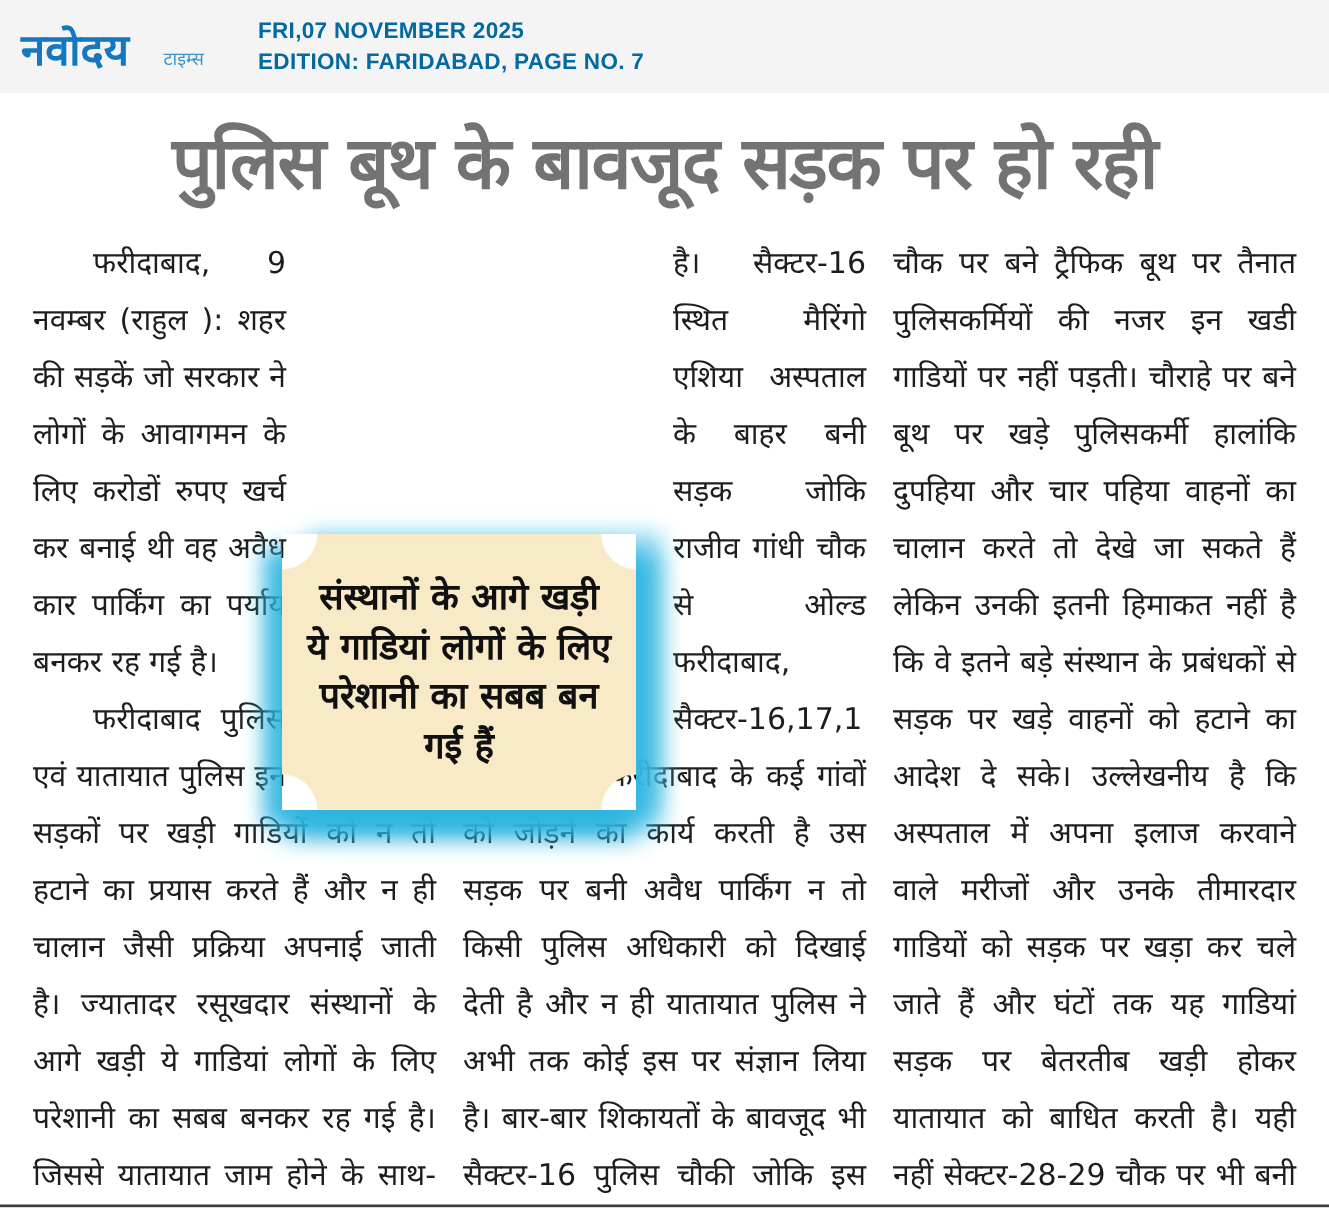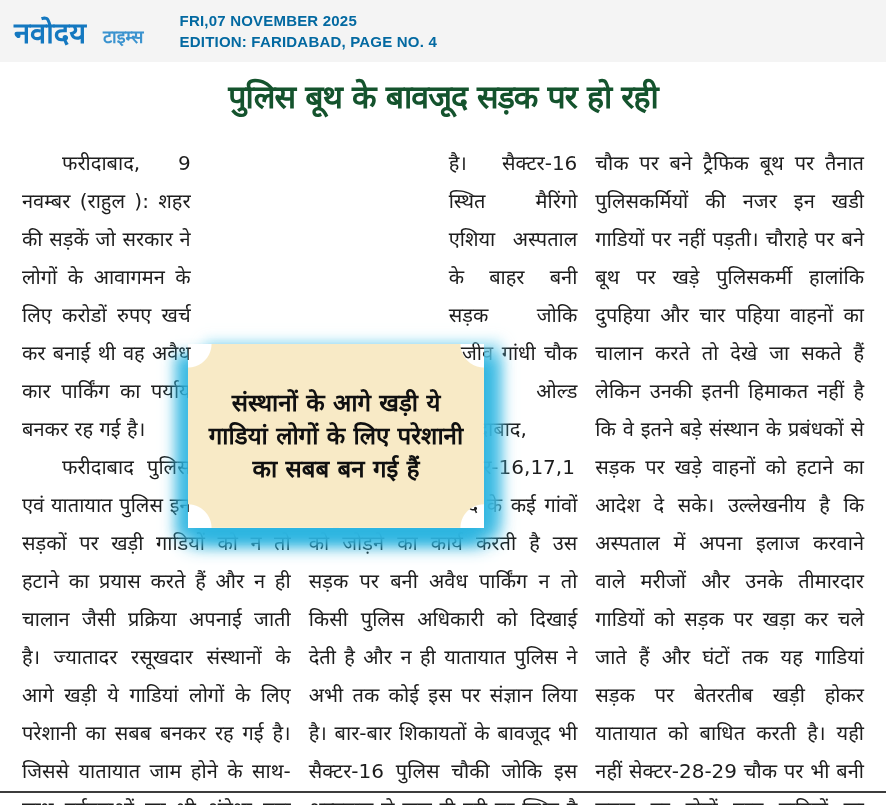--- a/index.html
+++ b/index.html
@@ -8,60 +8,61 @@
     position:relative; width:886px; height:805px; margin:0 auto;
     background:#ffffff; overflow:hidden;
     font-family:"DejaVu Sans", sans-serif; color:#1b1b1b;
   }
 
   
   .masthead {
     height:62px; background:#f4f4f4;
     display:flex; align-items:center; padding-left:14px;
   }
-  .logo { display:flex; align-items:baseline; white-space:nowrap; }
+  .logo { display:flex; align-items:baseline; white-space:nowrap;gap:16px; }
   .logo-main {
     color:#1478c0; font-weight:700; font-size:29px; letter-spacing:0;
   }
   .logo-sub {
-    color:#3b93cf; font-weight:700; font-size:18px; margin-left:17px;
+    color:#3b93cf; font-weight:400; font-size:12px; margin-left:7px;
   }
   .dateline {
     margin-left:36px;
     font-family:"Liberation Sans", sans-serif;
     font-weight:700; font-size:15px; line-height:21px; color:#0369a1;
     letter-spacing:.2px;
   }
 
   
   .article { position:relative; height:743px; background:#fff; }
 
   .headline {
-    font-weight:700; text-align:center; color:#14532d;
-    font-size:32px; line-height:70px; letter-spacing:-1px;
+    margin-top:12px;
+    font-weight:700; text-align:center; color:#737373;
+    font-size:48px; line-height:70px; letter-spacing:-1px;
   }
 
   .columns {
     display:flex; gap:18px; padding:0 22px; margin-top:12px;
   }
   .col {
     flex:1 1 0; min-width:0;
     font-size:20px; line-height:38px;
     text-align:justify; overflow-wrap:break-word;
     color:#1d1d1d;
   }
   .col p.indent { text-indent:40px; }
 
   
   .spacer-r { float:right; width:100px; height:256px; margin-top:118px; }
   .spacer-l { float:left;  width:140px; height:222px; margin-top:110px; }
 
   
   .callout {
-    position:absolute; left:188px; top:282px; width:296px; height:184px;
+    position:absolute; left:188px; top:282px; width:236px; height:184px;
     --cream:#f8eac6;
     background:
       radial-gradient(circle 24px at 0 0,       rgba(0,0,0,0) 23px, var(--cream) 24px) top left    / 51% 51% no-repeat,
       radial-gradient(circle 24px at 100% 0,    rgba(0,0,0,0) 23px, var(--cream) 24px) top right   / 51% 51% no-repeat,
       radial-gradient(circle 24px at 0 100%,    rgba(0,0,0,0) 23px, var(--cream) 24px) bottom left / 51% 51% no-repeat,
       radial-gradient(circle 24px at 100% 100%, rgba(0,0,0,0) 23px, var(--cream) 24px) bottom right/ 51% 51% no-repeat;
     box-shadow:
       -13px 10px 13px rgba(45,181,224,.85),
         0   18px 16px rgba(45,181,224,.9),
        15px 12px 15px rgba(45,181,224,.85),
@@ -84,21 +85,21 @@
 
 <div class="page">
 
   <header class="masthead">
     <div class="logo">
       <span class="logo-main">नवोदय</span>
       <span class="logo-sub">टाइम्स</span>
     </div>
     <div class="dateline">
       <div>FRI,07 NOVEMBER 2025</div>
-      <div>EDITION: FARIDABAD, PAGE NO. 4</div>
+      <div>EDITION: FARIDABAD, PAGE NO. 7</div>
     </div>
   </header>
 
   <main class="article">
 
     <h1 class="headline">
       <div>पुलिस बूथ के बावजूद सड़क पर हो रही</div>
     </h1>
 
     <div class="columns">

